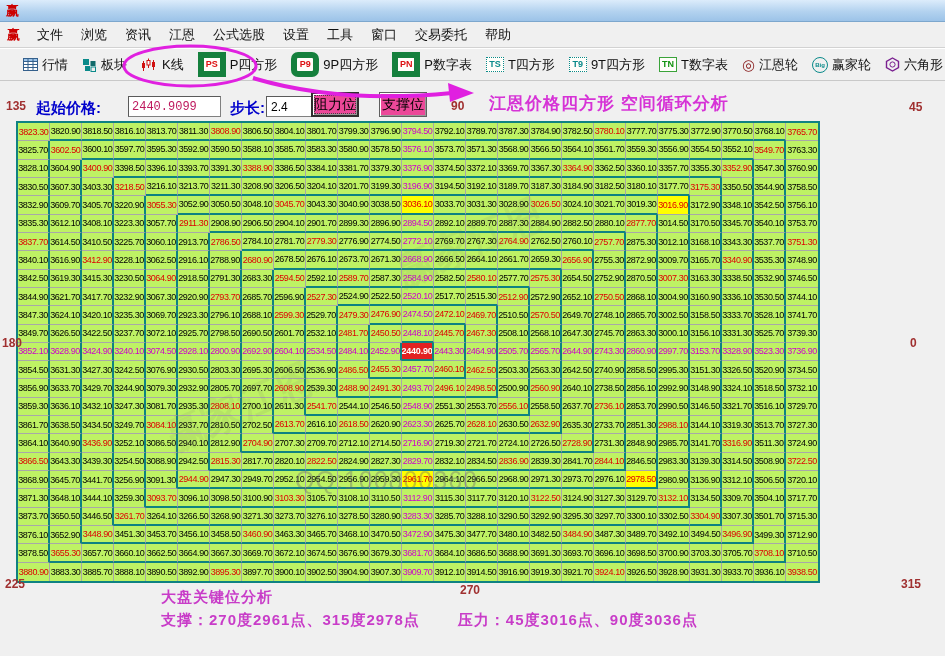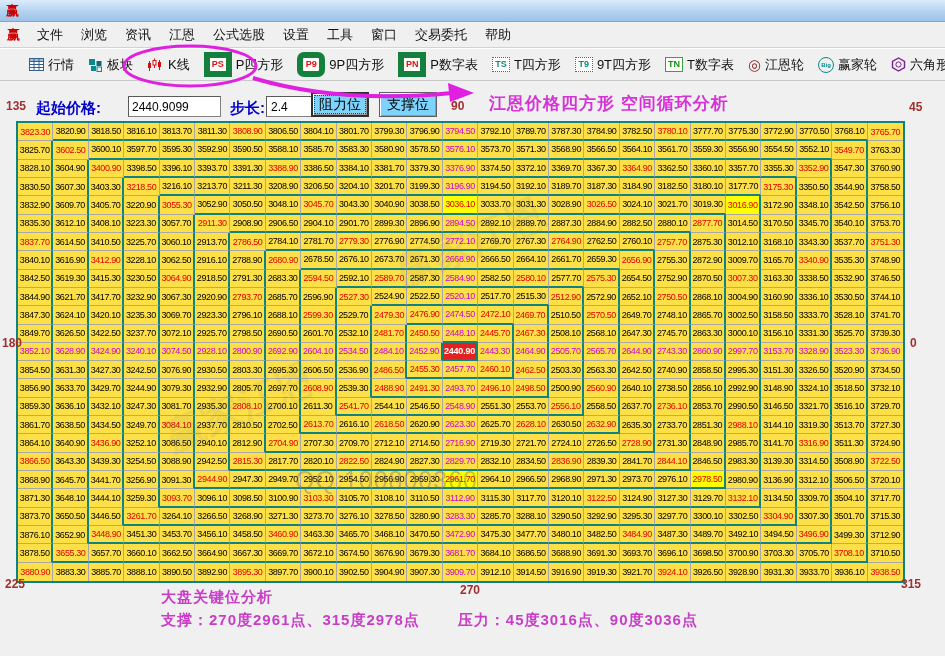--- a/index.html
+++ b/index.html
@@ -24,67 +24,67 @@
     background:#f0f0f0;border-bottom:1px solid #d2d2d2;
     display:flex;align-items:center;padding-left:7px;box-sizing:border-box;
     font-size:13px;color:#111;
   }
   .menu-logo{color:#cc0000;font-weight:bold;font-size:13px;margin-right:8px;}
   .menu-item{padding:6px 9px;cursor:default;}
   
   .toolbar{
     position:absolute;left:0;top:48px;width:945px;height:33px;
     background:#f0f0f0;border-top:1px solid #ffffff;border-bottom:1px solid #c9c9c9;
-    display:flex;align-items:center;padding-left:22px;box-sizing:border-box;
+    display:flex;align-items:center;padding-left:16px;box-sizing:border-box;
     font-size:13px;color:#111;
   }
   .tb-item{display:flex;align-items:center;gap:4px;padding:3px 7px;cursor:default;white-space:nowrap;}
   .badge{display:inline-flex;align-items:center;justify-content:center;
     width:16px;height:13px;font-size:9px;font-weight:bold;background:#fffefa;line-height:1;}
   .badge.red{color:#dd1111;border:6px solid #15803d;}
   .badge.teal{color:#0a8a8a;border:1px dotted #0a8a8a;}
   .badge.green{color:#12930f;border:1px solid #3aa33a;}
   .icon-wheel{color:#8a2020;font-size:15px;line-height:1;}
   .icon-bigwheel{display:inline-flex;align-items:center;justify-content:center;
     width:14px;height:14px;border:1.5px solid #0a8a8a;border-radius:50%;
     font-size:6px;color:#0a8a8a;font-weight:bold;line-height:1;}
   .icon-dollar{color:#18a018;font-weight:bold;font-size:15px;line-height:1;}
   
   .lbl-blue{position:absolute;color:#0000cc;font-weight:bold;font-size:15px;}
   .angle{position:absolute;color:#a03030;font-size:12px;font-weight:bold;z-index:6;}
   #start-price-input{
     position:absolute;left:128px;top:96px;width:93px;height:21px;box-sizing:border-box;
     background:#fff;border:1px solid #808080;border-top-color:#5a5a5a;border-left-color:#5a5a5a;
-    color:#000000;font-size:12px;padding:0 3px;font-family:Liberation Sans, sans-serif;
+    color:#be185d;font-size:12px;padding:0 3px;font-family:Liberation Mono, monospace;
   }
   .combo{
     position:absolute;left:266px;top:96px;width:86px;height:21px;box-sizing:border-box;
     background:#fff;border:1px solid #808080;border-top-color:#5a5a5a;border-left-color:#5a5a5a;
     display:flex;align-items:center;font-size:12px;color:#000;
   }
   .combo .combo-val{flex:1;padding-left:4px;}
   .combo .combo-arrow{
     width:17px;height:17px;margin:1px;background:#e6e6e6;border:1px solid #aaa;
     display:flex;align-items:center;justify-content:center;font-size:8px;color:#333;
   }
   .push-btn{
-    position:absolute;top:92px;width:58px;height:25px;background:#7dd3fc;
+    position:absolute;top:92px;width:48px;height:25px;background:#ec4899;
     border:1px solid #5f5f5f;box-shadow:inset 1px 1px 0 #ffffff,inset -1px -1px 0 #999999;
     font-size:14px;color:#000;font-family:inherit;padding:0;
   }
   #resistance-btn{left:311px;border:2px solid #2f2f2f;outline:1px dotted #444;outline-offset:-4px;}
   #support-btn{left:379px;}
   .annotation{
     position:absolute;left:489px;top:92px;font-size:17px;font-weight:bold;
     color:#d633d6;letter-spacing:1px;white-space:nowrap;
   }
   
   #grid{
-    position:absolute;left:16px;top:121px;width:889px;height:462px;box-sizing:border-box;
-    border:2px solid #0f8282;background:#fde047;
+    position:absolute;left:16px;top:121px;width:804px;height:462px;box-sizing:border-box;
+    border:2px solid #0f8282;background:#bef264;
     display:grid;grid-template-columns:repeat(25,1fr);grid-template-rows:repeat(25,1fr);
     z-index:1;
   }
   .cell{
     border-right:1px solid #a8a8a8;border-bottom:1px solid #a8a8a8;box-sizing:border-box;
     font-size:9px;letter-spacing:-0.4px;color:#000;
     display:flex;align-items:center;justify-content:center;
     overflow:hidden;white-space:nowrap;
   }
   .cell.bR{border-right:2px solid #0f8282;}

